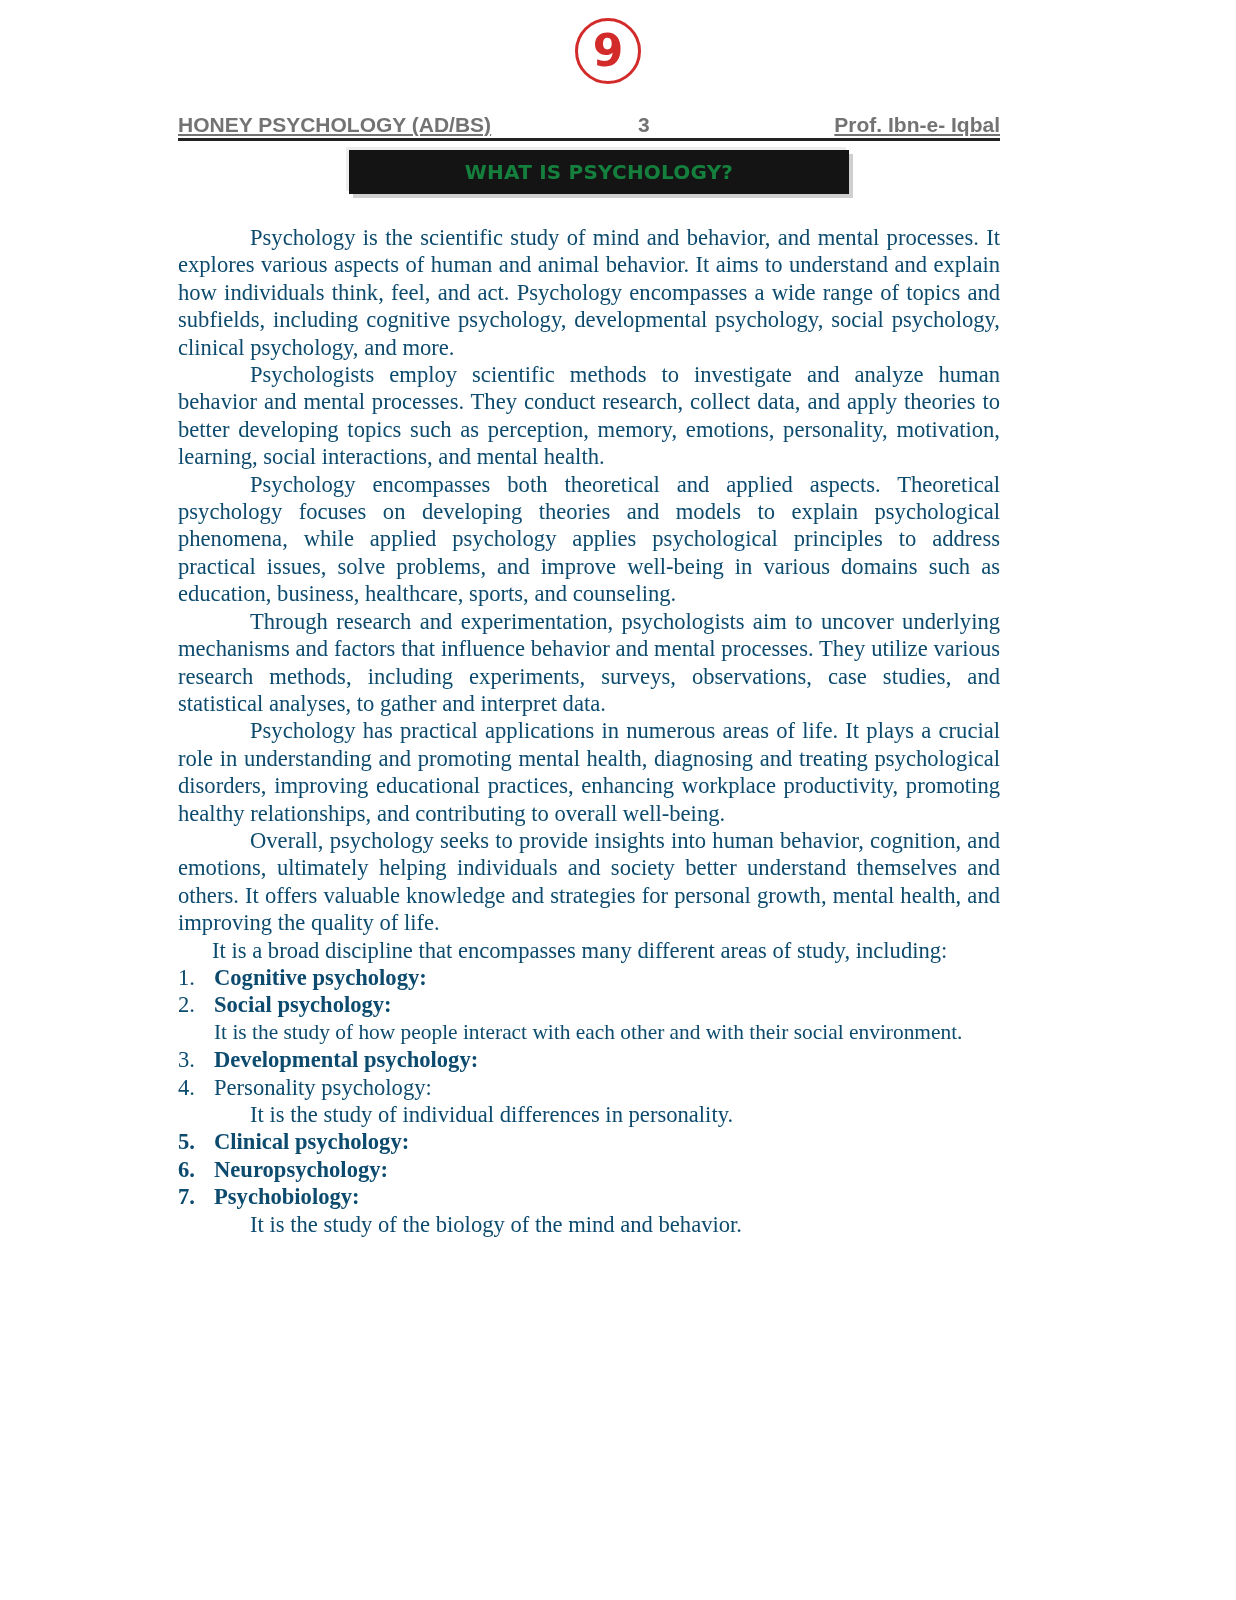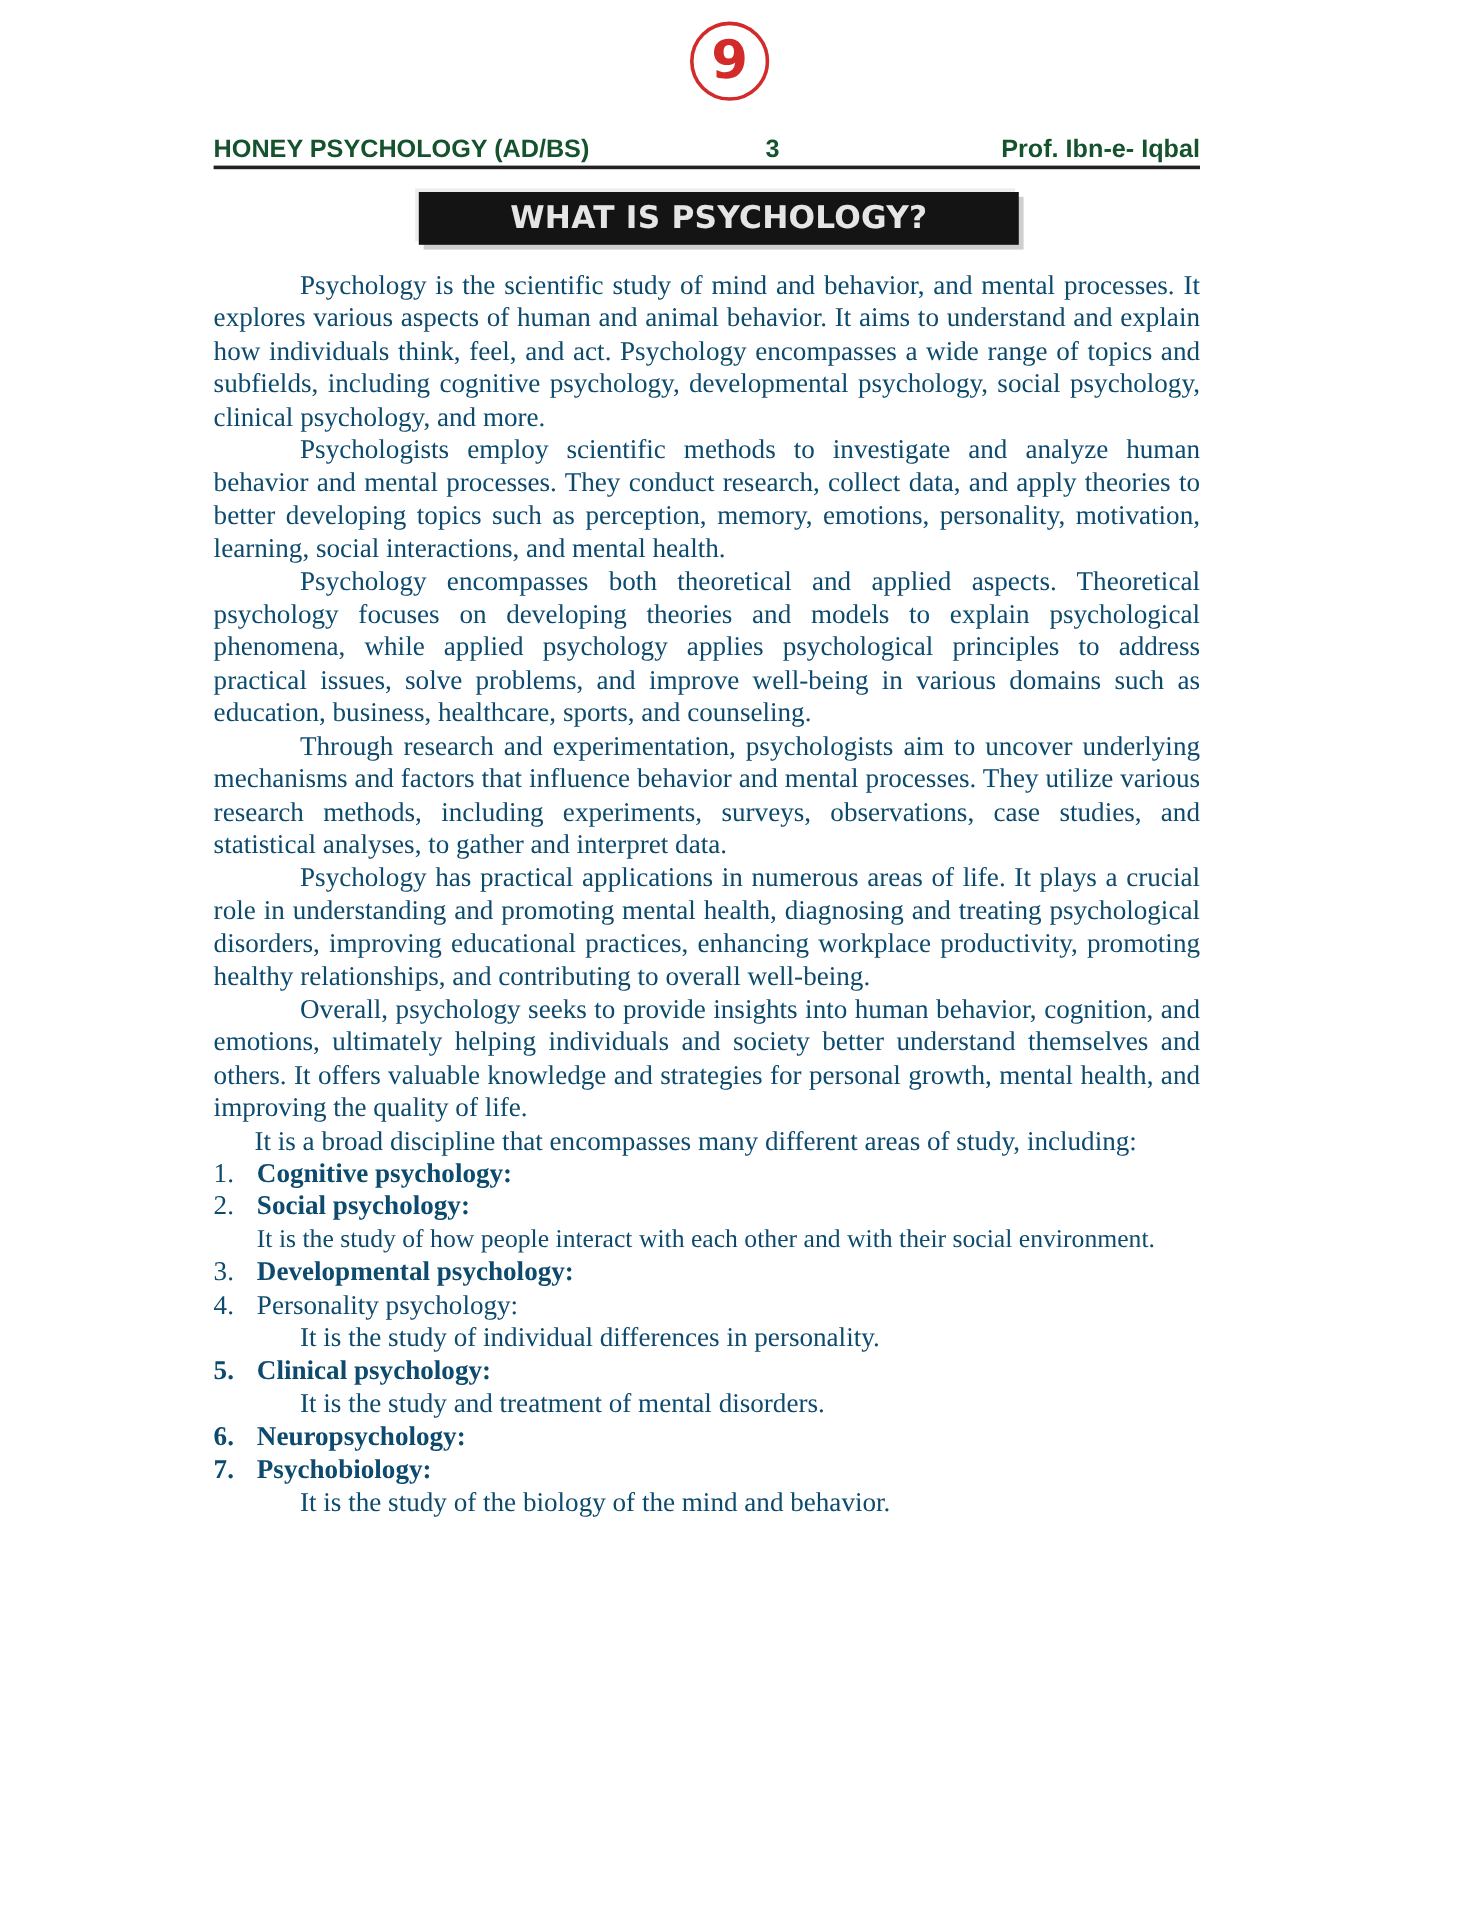--- a/index.html
+++ b/index.html
@@ -6,27 +6,27 @@
   body { width: 1236px; height: 1600px; position: relative; overflow: hidden; }
   .page-badge {
     position: absolute; left: 575px; top: 18px; width: 66px; height: 66px;
     border: 3px solid #d32a2a; border-radius: 50%; box-sizing: border-box;
     display: flex; align-items: center; justify-content: center;
     color: #d32a2a; font-family: "DejaVu Sans", sans-serif; font-weight: bold; font-size: 44px; line-height: 1;
   }
   .header {
     position: absolute; left: 178px; top: 112px; width: 822px; height: 26px;
     border-bottom: 3px solid #222; display: flex; justify-content: space-between; align-items: center;
-    font-family: "Liberation Sans", sans-serif; font-weight: bold; font-size: 21px; color: #14532d;
+    font-family: "Liberation Sans", sans-serif; font-weight: bold; font-size: 21px; color: #737373; text-decoration: underline;
   }
   .header .num { position: absolute; left: 460px; }
   .title-box {
-    position: absolute; left: 349px; top: 160px; width: 500px; height: 44px;
-    background: #141414; color: #e5e5e5; display: flex; align-items: center; justify-content: center;
-    font-family: "DejaVu Sans", sans-serif; font-weight: bold; font-size: 26px; letter-spacing: 0.2px;
+    position: absolute; left: 349px; top: 150px; width: 500px; height: 44px;
+    background: #141414; color: #15803d; display: flex; align-items: center; justify-content: center;
+    font-family: "DejaVu Sans", sans-serif; font-weight: bold; font-size: 20px; letter-spacing: 0.2px;
     box-shadow: 4px 4px 0 #cfcfcf, -3px -3px 0 #ededed;
   }
   .content {
     position: absolute; left: 178px; top: 224px; width: 822px;
     font-family: "Liberation Serif", serif; font-size: 22.6px; line-height: 27.4px; color: #0c4a6e;
   }
   .content p { margin: 0; text-align: justify; text-indent: 72px; }
   .content p.noindent { text-indent: 0; margin-left: 34px; }
   .list { margin: 0; padding: 0; }
   .li-head { display: flex; }
@@ -83,21 +83,20 @@
           <span class="li-num">4.</span>
           <span>Personality psychology:</span>
         </div>
       <div class="li-desc">It is the study of individual differences in personality.</div>
     </div>
     <div>
       <div class="li-head bold">
           <span class="li-num">5.</span>
           <span>Clinical psychology:</span>
         </div>
-      <div class="li-desc">It is the study and treatment of mental disorders.</div>
     </div>
     <div>
       <div class="li-head bold">
           <span class="li-num">6.</span>
           <span>Neuropsychology:</span>
         </div>
     </div>
     <div>
       <div class="li-head bold">
           <span class="li-num">7.</span>

